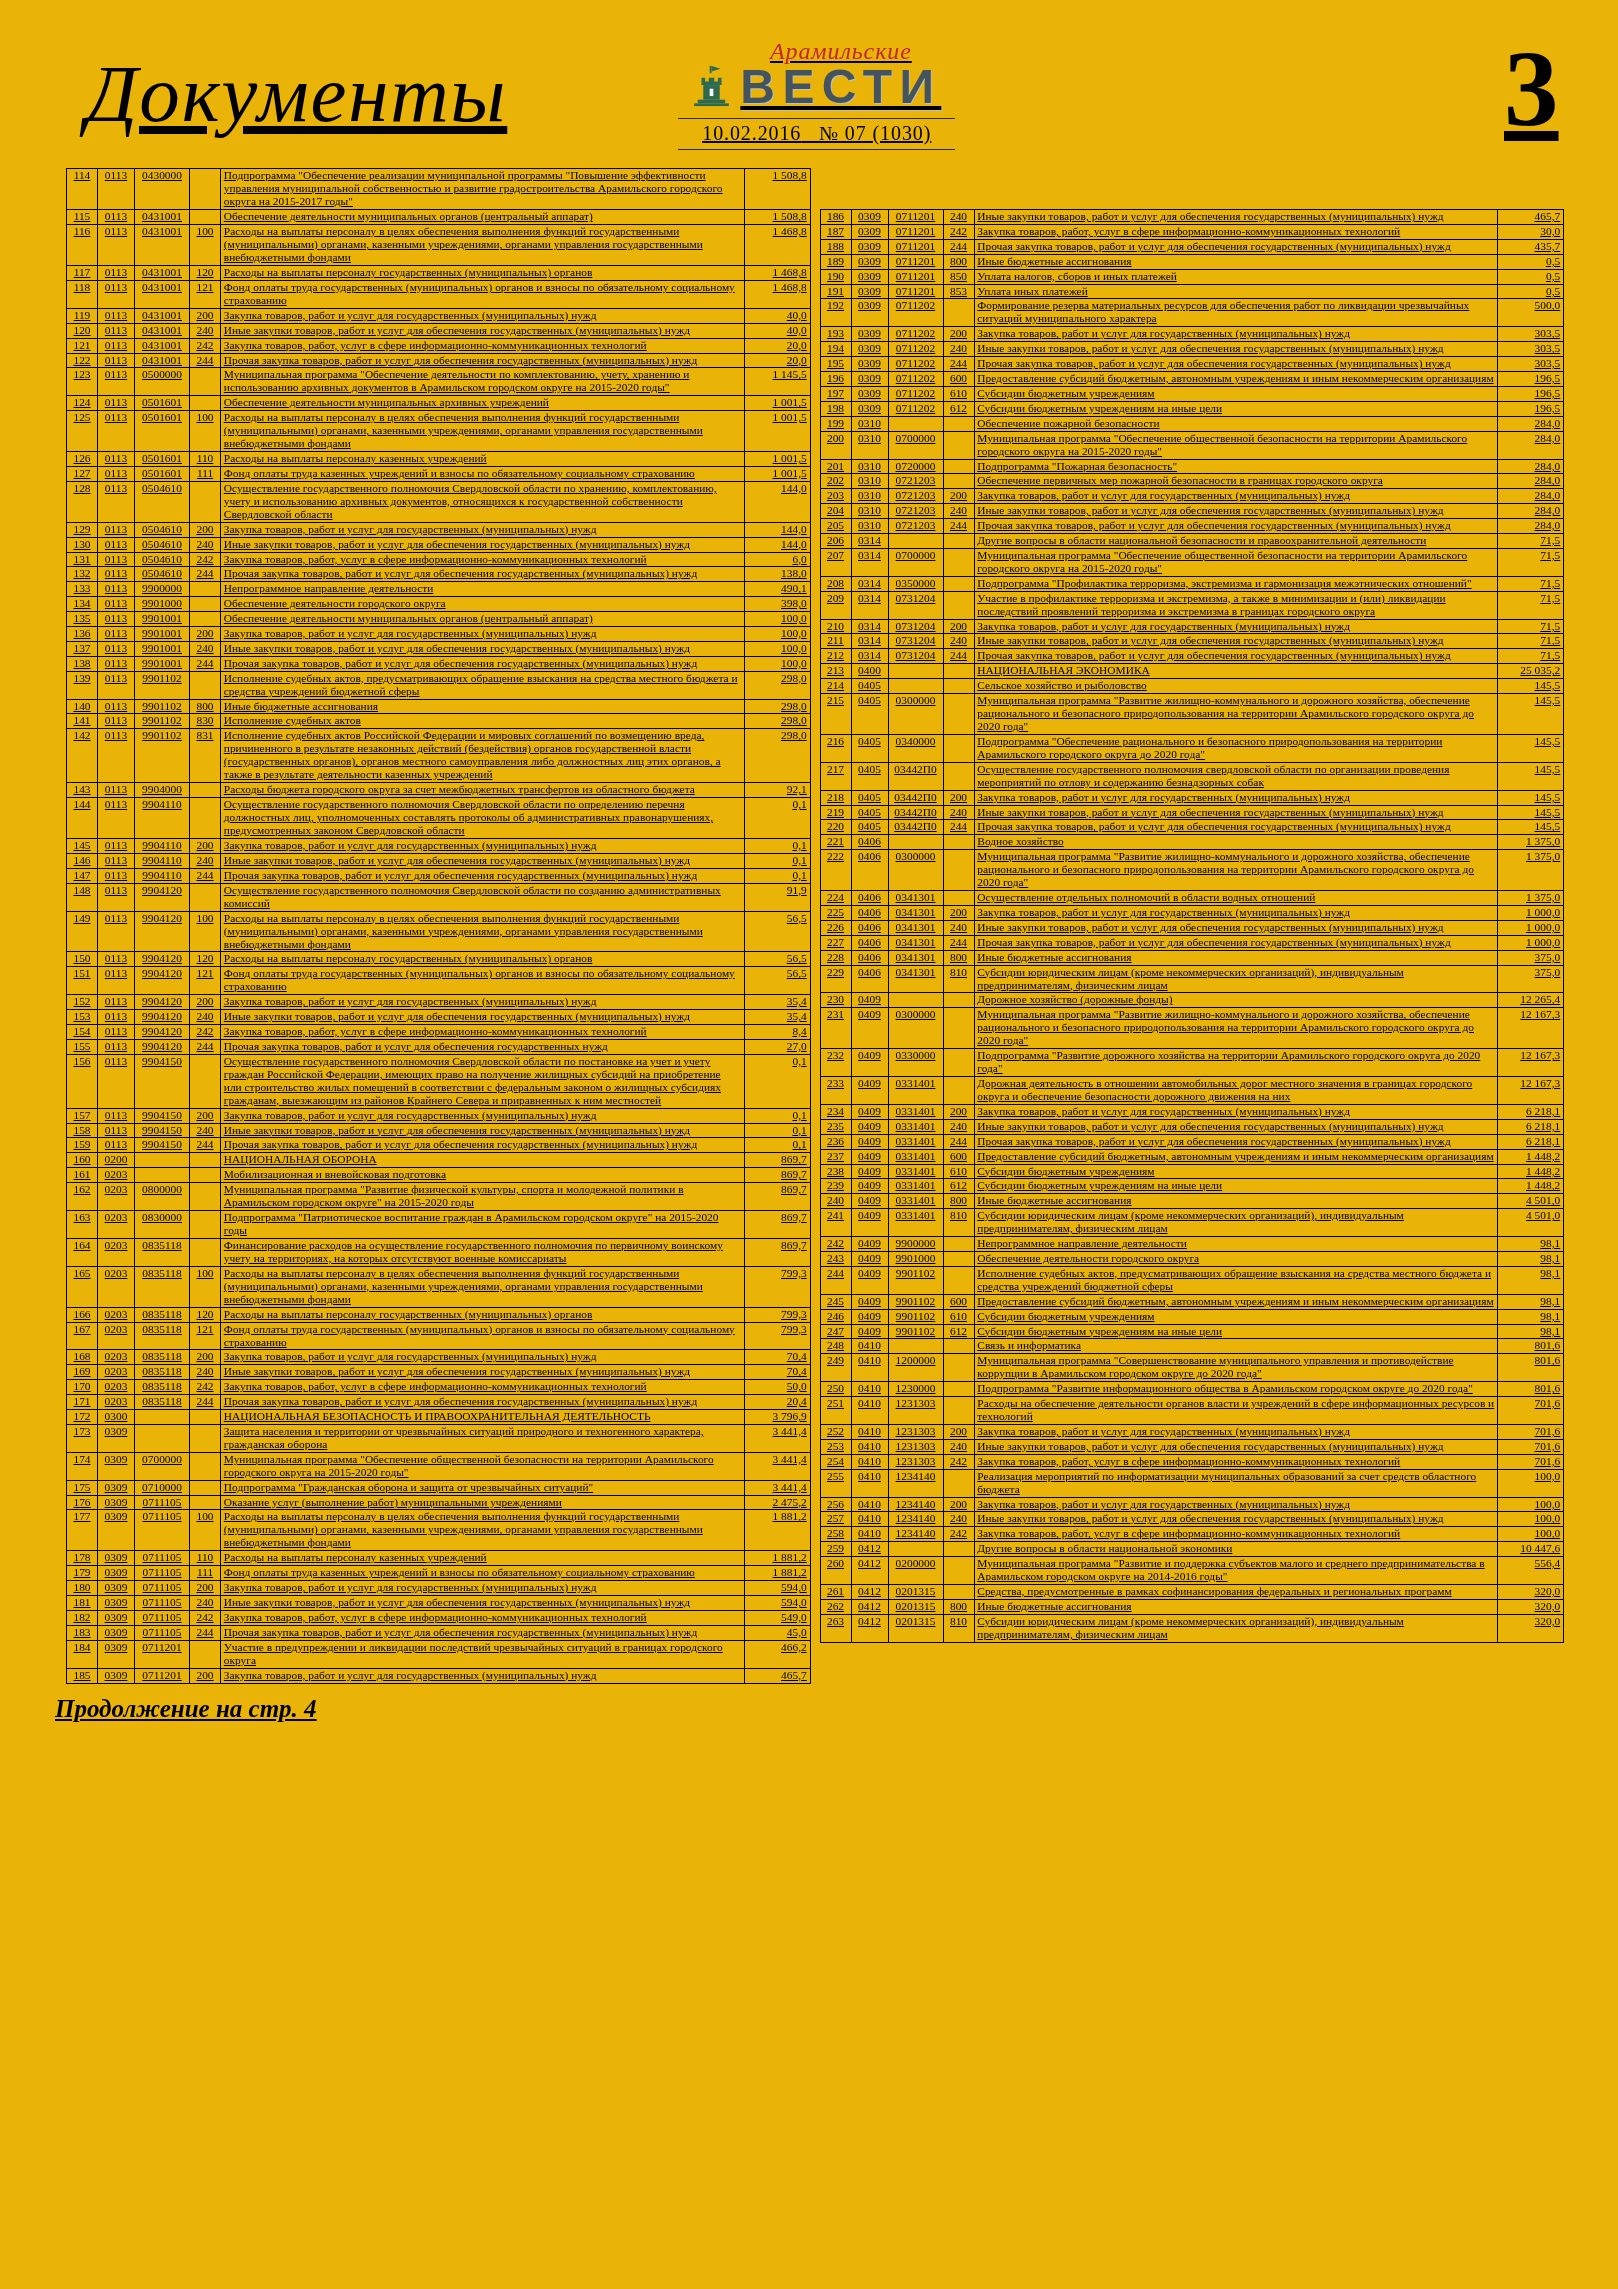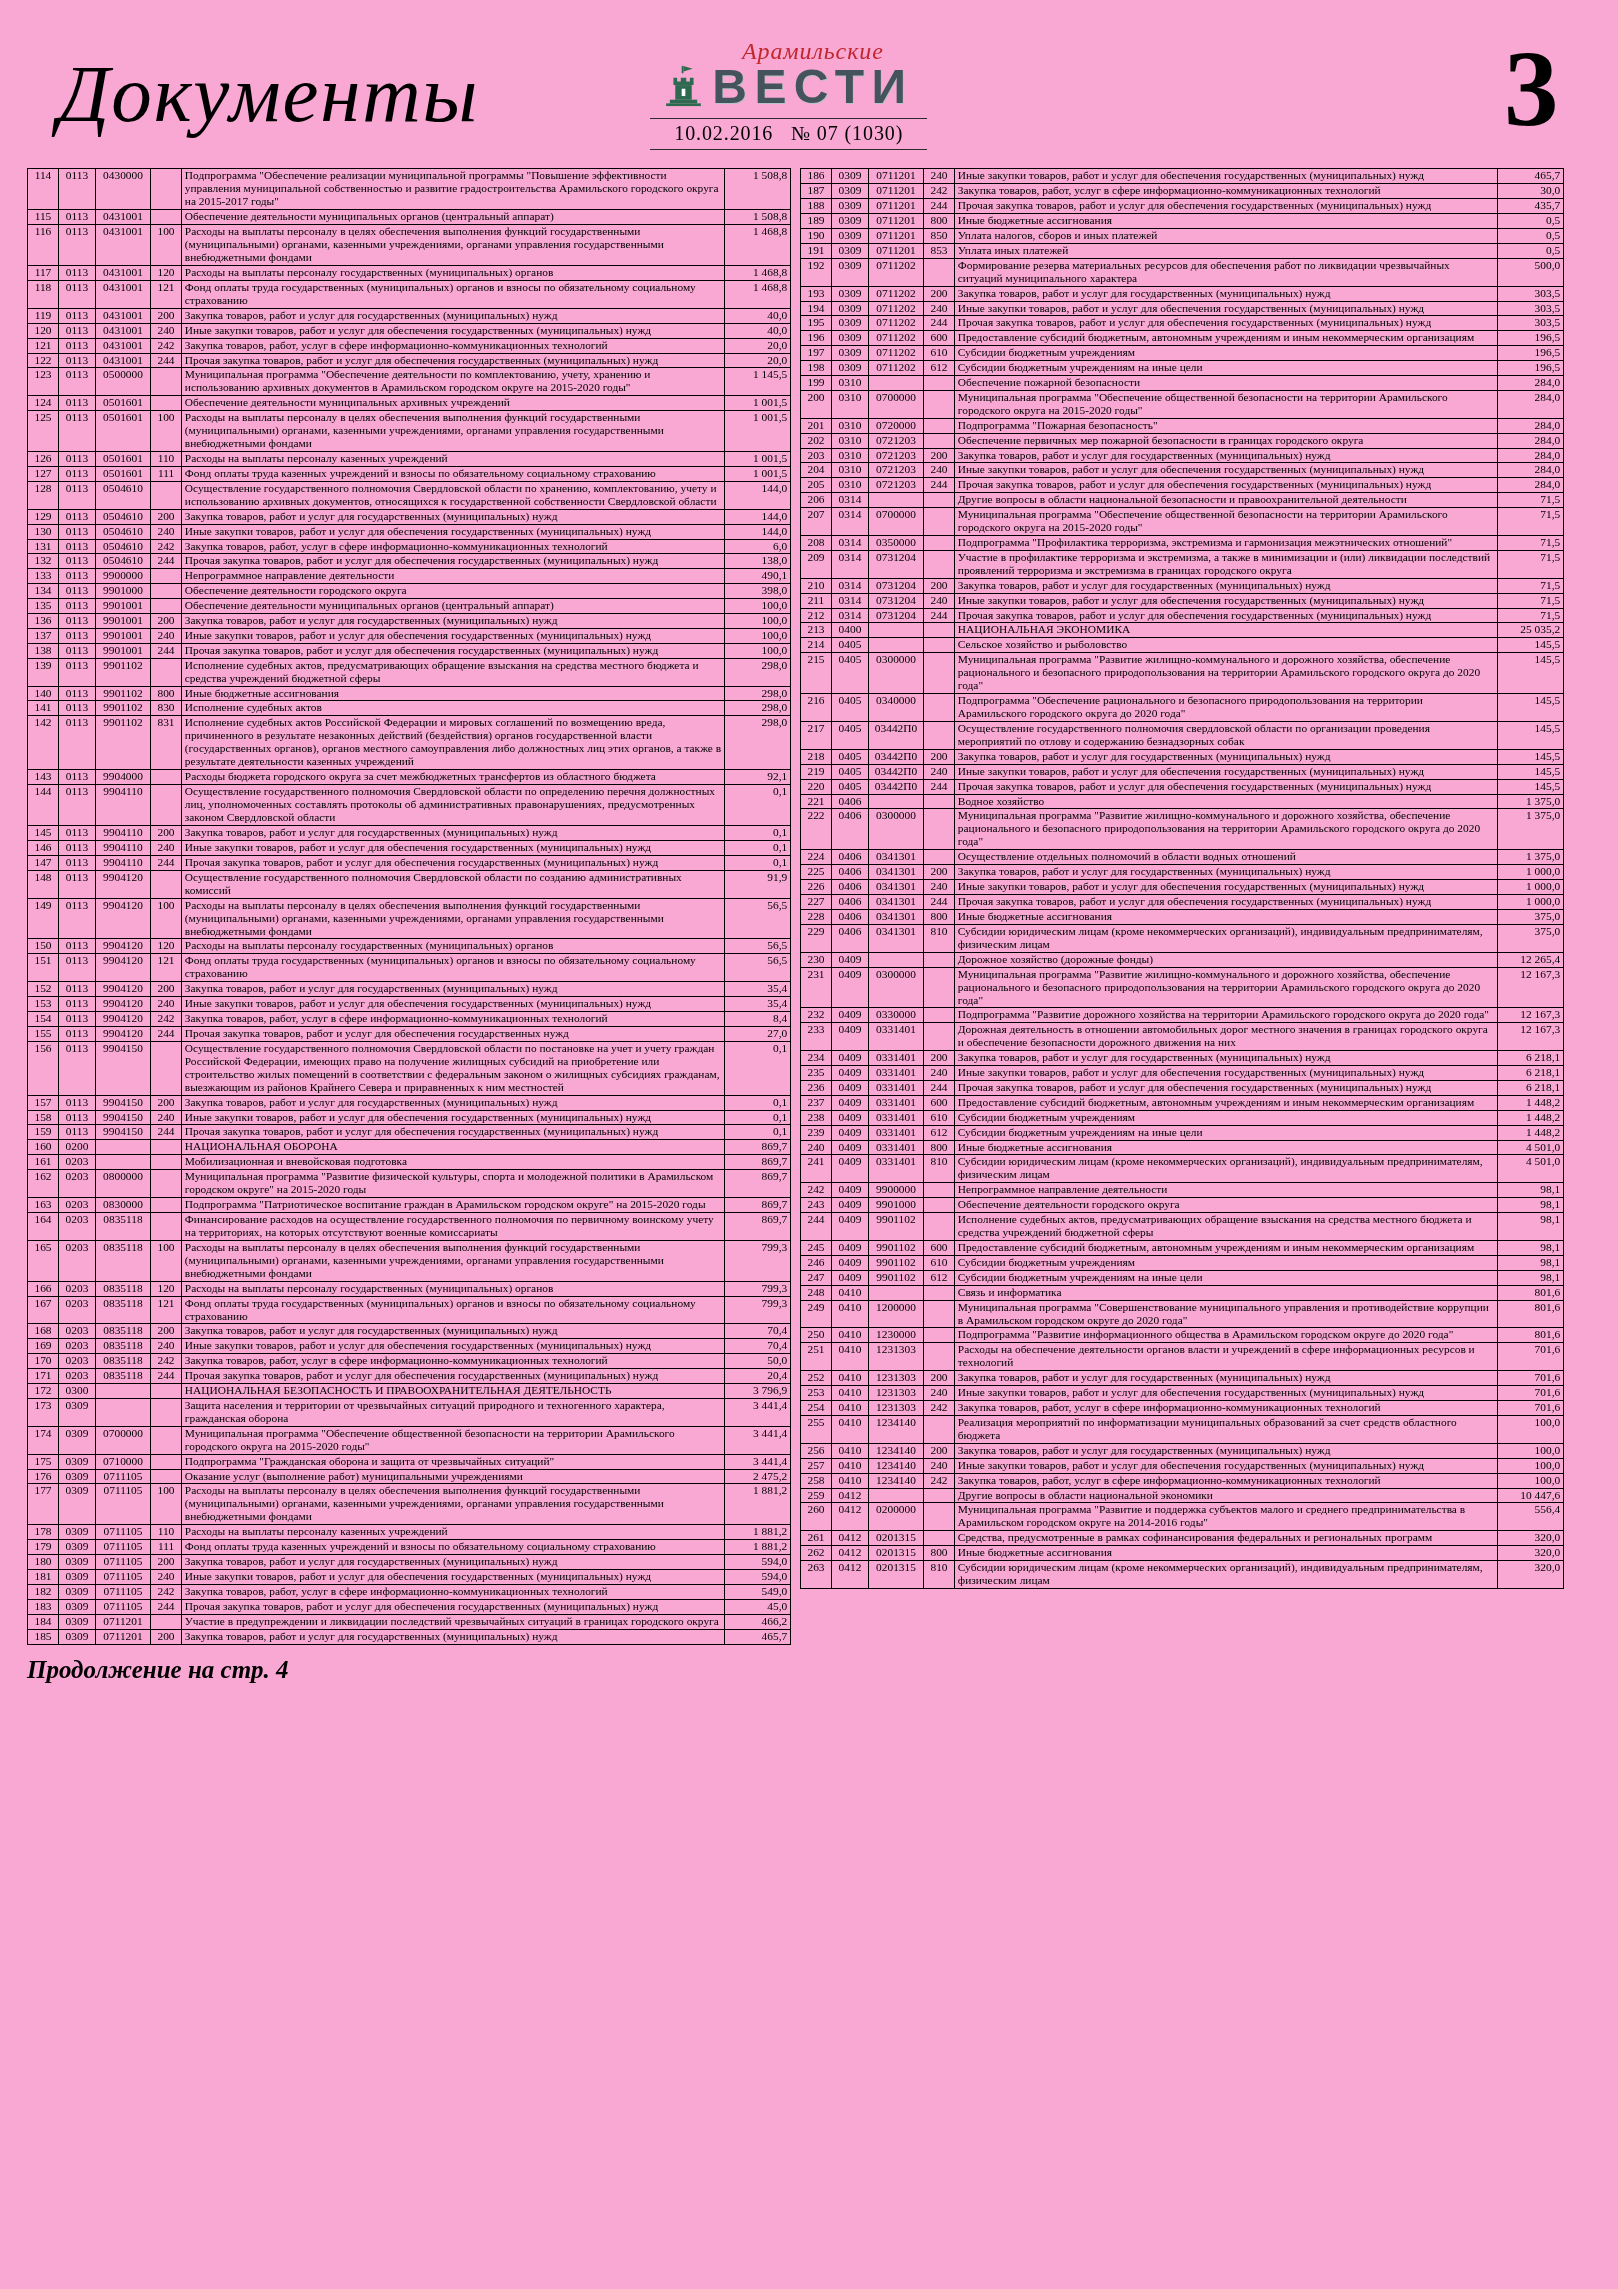--- a/index.html
+++ b/index.html
@@ -1,20 +1,20 @@
 <!DOCTYPE html>
 <html lang="ru" style="font-size:14.8px"><head>
 <meta charset="utf-8">
 <style>
   * { box-sizing: border-box; }
   html,body { margin:0; padding:0; background:#8f8f8f; }
   .page {
-    width:1619px; min-height:2290px; margin:0 auto; background:#f9a8d4;
+    width:1619px; min-height:2290px; margin:0 auto; background:#eab308;
     color:#000; font-family:"Liberation Serif", serif;
-    padding:39px 55px 24px 27px; position:relative;
+    padding:39px 55px 24px 55px; position:relative;text-decoration:underline;
   }
   
   .masthead { display:flex; align-items:flex-start; margin:0 0 18.5px 0; }
   .doc-title {
     font-style:italic; font-size:81px; line-height:1.05; letter-spacing:1.8px;
     padding-left:31px; margin-top:13px; white-space:nowrap;
   }
   .brand { margin-left:171px; width:277px; }
   .brand-row { display:flex; align-items:flex-end; gap:9.2px; justify-content:center; }
   .logo-icon { display:inline-block; }
@@ -27,21 +27,21 @@
   }
   .issue-line {
     margin-top:7.4px; border-top:1.8px solid #2b2b2b; border-bottom:1.8px solid #2b2b2b;
     padding:2.8px 0 3.7px 0; text-align:center; font-size:20px; letter-spacing:0.9px;
   }
   .page-number {
     margin-left:auto; font-size:109px; line-height:0.85; font-weight:700;
     padding-right:5.5px; margin-top:3.7px;
   }
   
-  .tables { display:flex; gap:9px; align-items:flex-start; }
+  .tables { display:flex; gap:9px; align-items:center;margin-left:11px; }
   table.budget { border-collapse:collapse; width:50%; table-layout:fixed; }
   table.budget td {
     border:0.9px solid #000; font-size:11.4px; line-height:1.14;
     padding:0 2.8px 0.9px 2.8px; vertical-align:top; word-wrap:break-word;
   }
   td.c-num { text-align:center; padding:0 0.9px 0.9px 0.9px; }
   td.c-rz  { text-align:center; }
   td.c-csr { text-align:center; padding:0 0.9px 0.9px 0.9px; }
   td.c-vr  { text-align:center; }
   td.c-val { text-align:right; }

